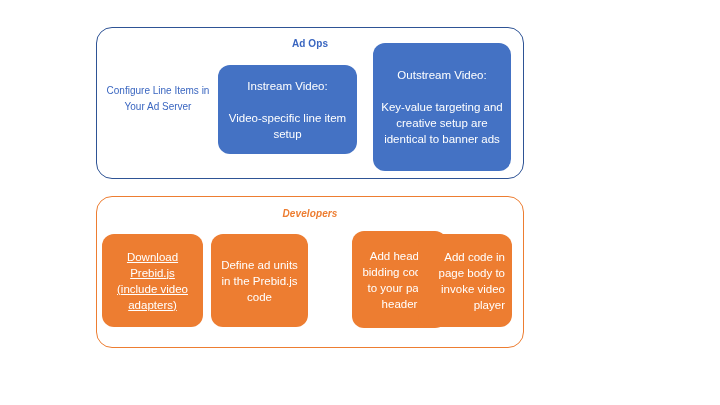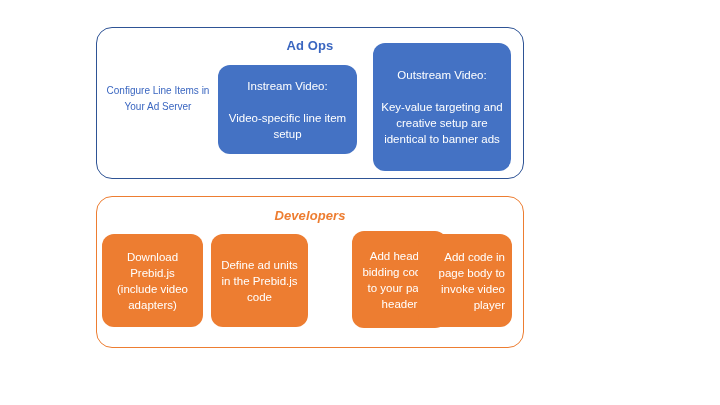--- a/index.html
+++ b/index.html
@@ -43,21 +43,21 @@
     width: 428px;
     height: 152px;
     border: 1.3px solid #ED7D31;
   }
 
   .group-title {
     position: absolute;
     left: 0;
     right: 0;
     text-align: center;
-    font-size: 13px;
+    font-size: 10px;
     font-weight: bold;
     letter-spacing: 0.1px;
   }
   .group-adops .group-title {
     top: 10px;
     color: #3A66C0;
   }
   .group-devs .group-title {
     top: 11px;
     color: #ED7D31;
@@ -119,20 +119,21 @@
     width: 138px;
     height: 128px;
   }
 
   
   .node-download {
     left: 102px;
     top: 234px;
     width: 101px;
     height: 93px;
+    text-decoration: underline;
   }
   .node-define {
     left: 211px;
     top: 234px;
     width: 97px;
     height: 93px;
   }
   .node-header {
     left: 315px;
     top: 231px;

